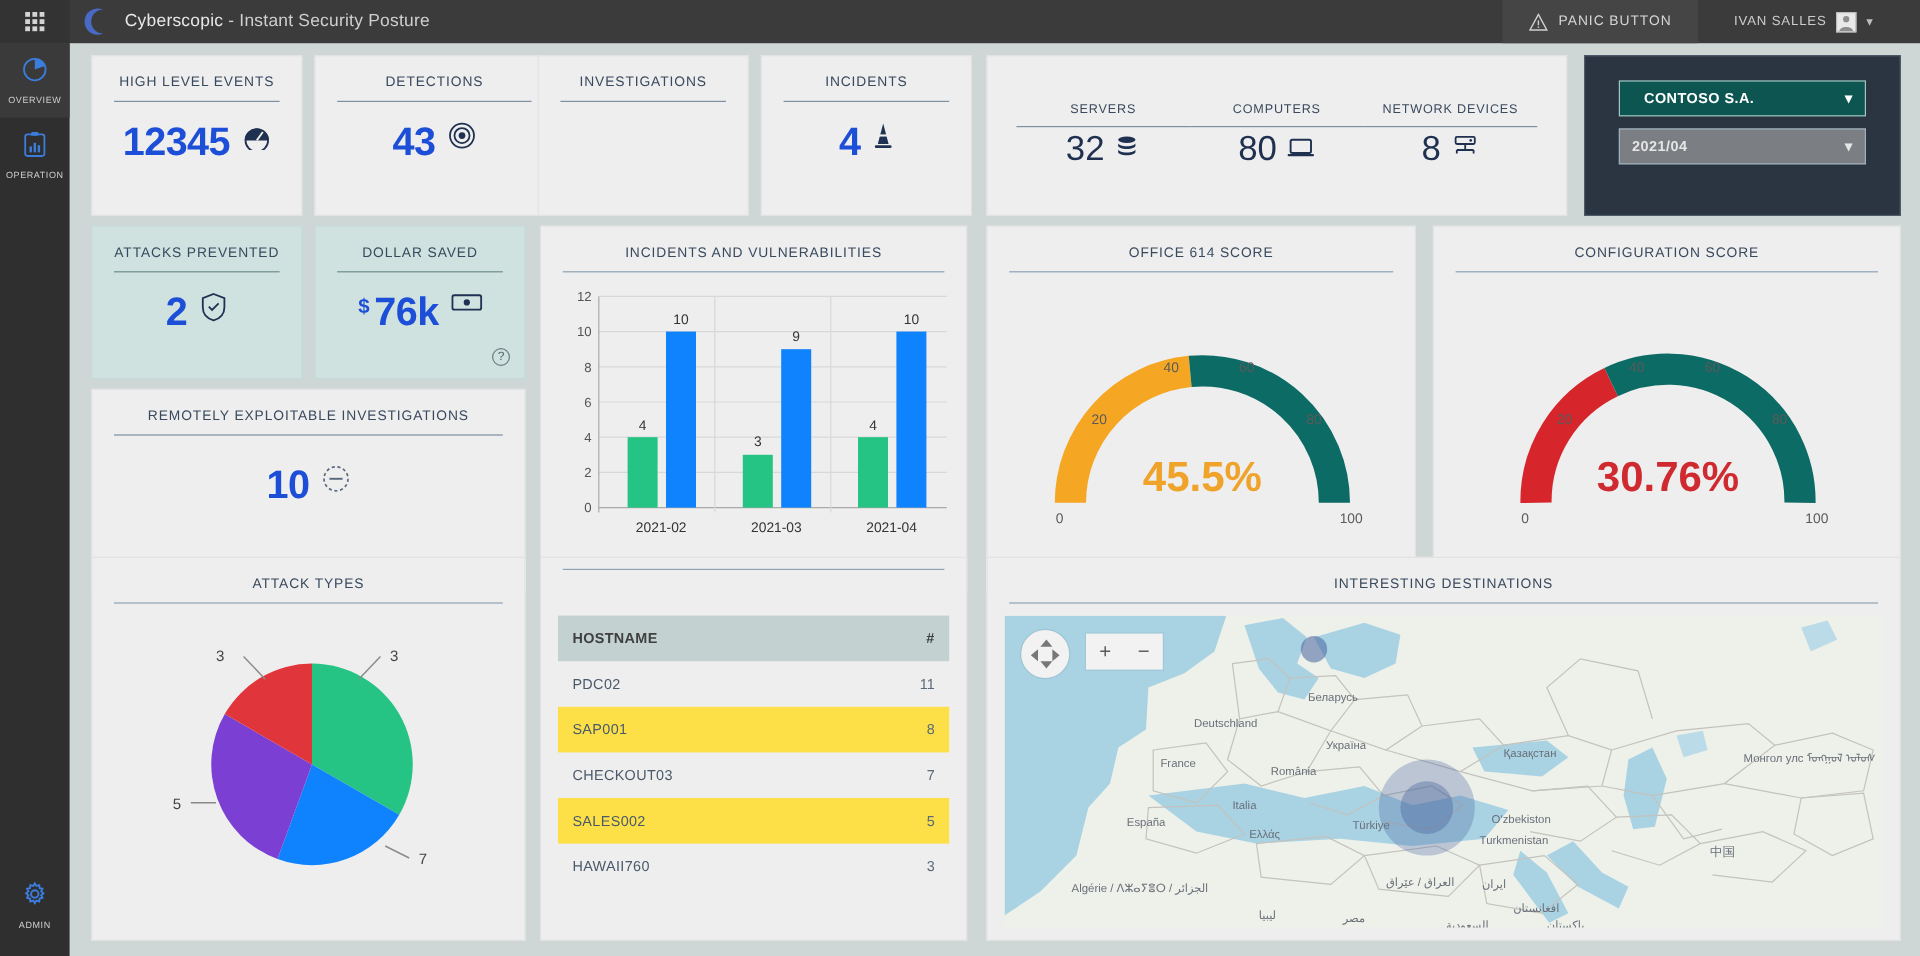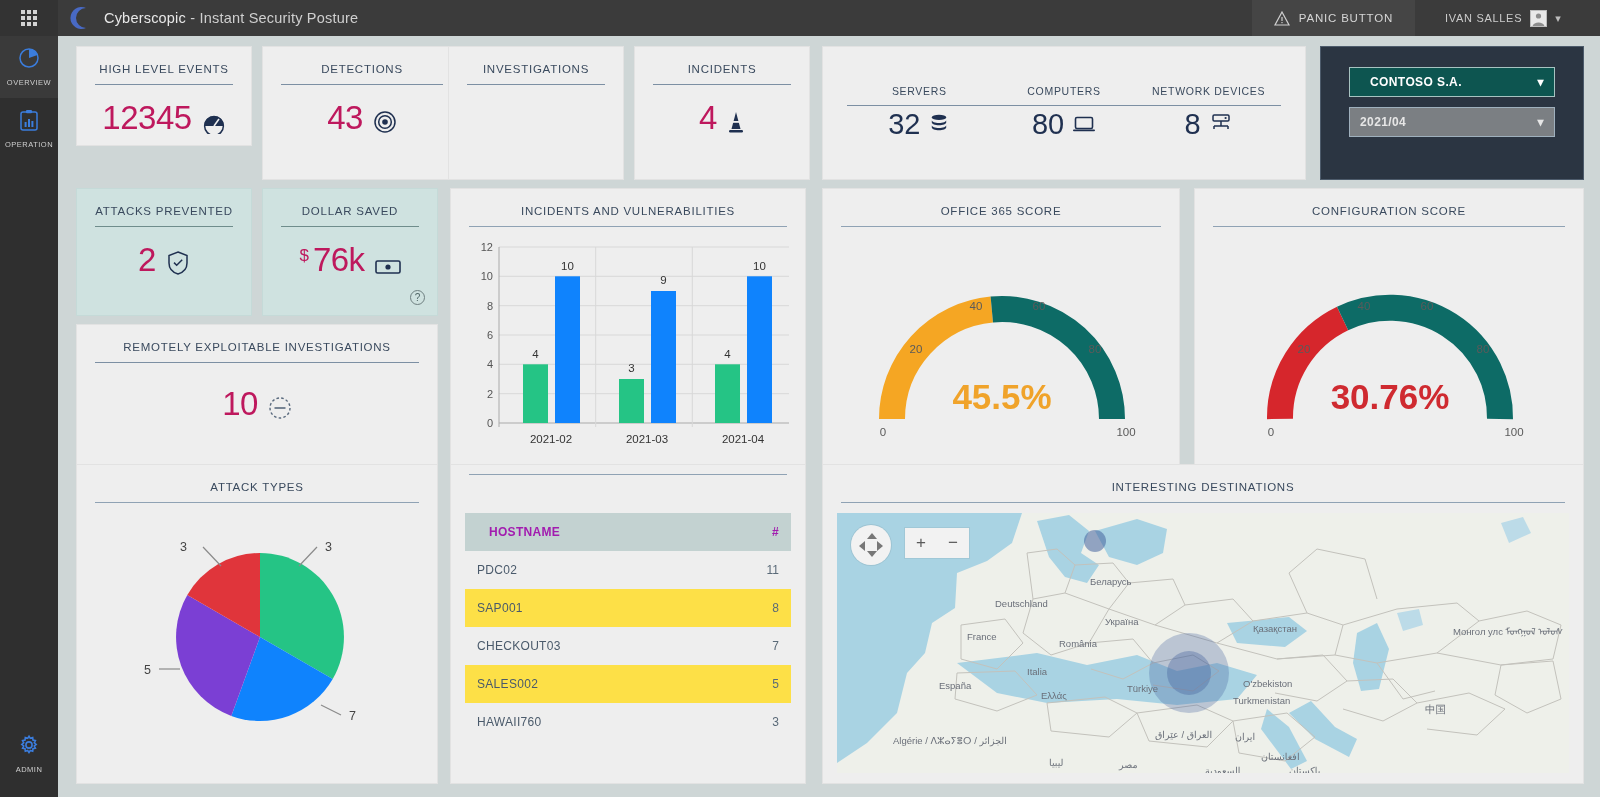--- a/index.html
+++ b/index.html
@@ -64,22 +64,22 @@
   .card.teal { background: #cfe2e0; border-color: #c5dad8; }
   .card-title {
     text-align: center; color: #3a4a5e; font-size: 11.5px; letter-spacing: .75px;
     padding-top: 16px;
   }
   .rule { height: 1px; background: #7c8fa3; margin: 9px 18px 0 18px; }
   .rule.teal { background: #6f8d8c; }
   .rule.thin { background: #8fa2b4; }
 
   .kpi {
-    display: flex; align-items: flex-end; justify-content: center; gap: 10px;
-    color: #be185d; font-weight: 400; margin-top: 16px;
+    display: flex; align-items: flex-start; justify-content: center; gap: 10px;
+    color: #1d4ed8; font-weight: 700; margin-top: 16px;
   }
   .kpi .num { font-size: 33px; line-height: 1; letter-spacing: -.5px; }
   .kpi .ico { display: flex; align-items: center; }
   .kpi .dollar { font-size: 17px; align-self: flex-start; margin-top: 3px; margin-right: -6px; }
 
   
   .triple { display: flex; height: 100%; align-items: center; justify-content: space-around; padding: 0 24px; }
   .triple-col { flex: 1; max-width: 190px; }
   .triple-col .t { text-align: center; color: #3a4a5e; font-size: 10.5px; letter-spacing: .7px; }
   .triple-col .r { height: 1px; background: #7c8fa3; margin: 8px 0 0 0; }
@@ -107,21 +107,21 @@
   
   .plot { position: absolute; left: 0; top: 0; }
 
   
   .tbl { position: absolute; left: 14px; right: 14px; top: 48px; }
   .tbl-row { display: flex; align-items: center; height: 38px; padding: 0 12px; font-size: 12px; }
   .tbl-head { background: #c3d2d1; color: #33435a; font-weight: bold; letter-spacing: .4px; }
   .tbl-row.alt { background: #fde047; }
   .tbl-row .c1 { flex: 1; color: #4a5a6b; letter-spacing: .3px; }
   .tbl-row .c2 { width: 40px; text-align: right; color: #5a6a78; }
-  .tbl-head .c1, .tbl-head .c2 { color: #a21caf; margin-left: 12px; }
+  .tbl-head .c1, .tbl-head .c2 { color: #404040; }
 
   
   .mapwrap {
     position: absolute; left: 14px; right: 14px; top: 48px; bottom: 10px;
     background: #eef0ea; overflow: hidden;
   }
   .mapctl-pan {
     position: absolute; left: 14px; top: 12px; width: 40px; height: 40px; border-radius: 50%;
     background: #f2f2f2; box-shadow: 0 0 0 1px rgba(0,0,0,.07); cursor: pointer;
   }
@@ -224,21 +224,21 @@
               </g>
             </svg>
         </span>
         <span class="rail-label">ADMIN</span>
       </div>
     </div>
   </div>
 
   <div class="canvas">
 
-    <div class="card" style="left:18px; top:10px; width:176px; height:100px;">
+    <div class="card" style="left:18px; top:10px; width:176px; height:134px;">
       <div class="card-title">HIGH LEVEL EVENTS</div>
       <div class="rule"></div>
       <div class="kpi">
         <span class="num">12345</span>
         <span class="ico">
           <svg width="24" height="24" viewBox="0 0 24 24">
               <path d="M2 16 A10 10 0 0 1 22 16 Z" fill="#1f3050"></path>
               <circle cx="12" cy="16" r="9.4" fill="none" stroke="#1f3050" stroke-width="1.5"></circle>
               <path d="M12 16 L17 9" stroke="#eeeeee" stroke-width="1.6"></path>
             </svg>
@@ -437,21 +437,21 @@
 
         <g fill="#333333" font-family="Liberation Sans, sans-serif" font-size="11.5" text-anchor="middle">
           <text x="88" y="206">2021-02</text>
           <text x="184" y="206">2021-03</text>
           <text x="280" y="206">2021-04</text>
         </g>
       </svg>
     </div>
 
     <div class="card" style="left:764px; top:152px; width:358px; height:306px;">
-      <div class="card-title">OFFICE 365 SCORE</div>
+      <div class="card-title">OFFICE 614 SCORE</div>
       <div class="rule thin"></div>
       <svg class="plot" style="left:22px; top:60px;" width="314" height="220" viewBox="0 0 314 220">
 
         <path d="M47 170 A110 110 0 0 1 146.8 60.5" fill="none" stroke="#f5a623" stroke-width="26"></path>
         <path d="M146.8 60.5 A110 110 0 0 1 267 170" fill="none" stroke="#0d6b66" stroke-width="26"></path>
         <g fill="#5a5a5a" font-family="Liberation Sans, sans-serif" font-size="11.5" text-anchor="middle">
           <text x="38" y="187">0</text>
           <text x="71" y="104">20</text>
           <text x="131" y="61">40</text>
           <text x="194" y="61">60</text>

